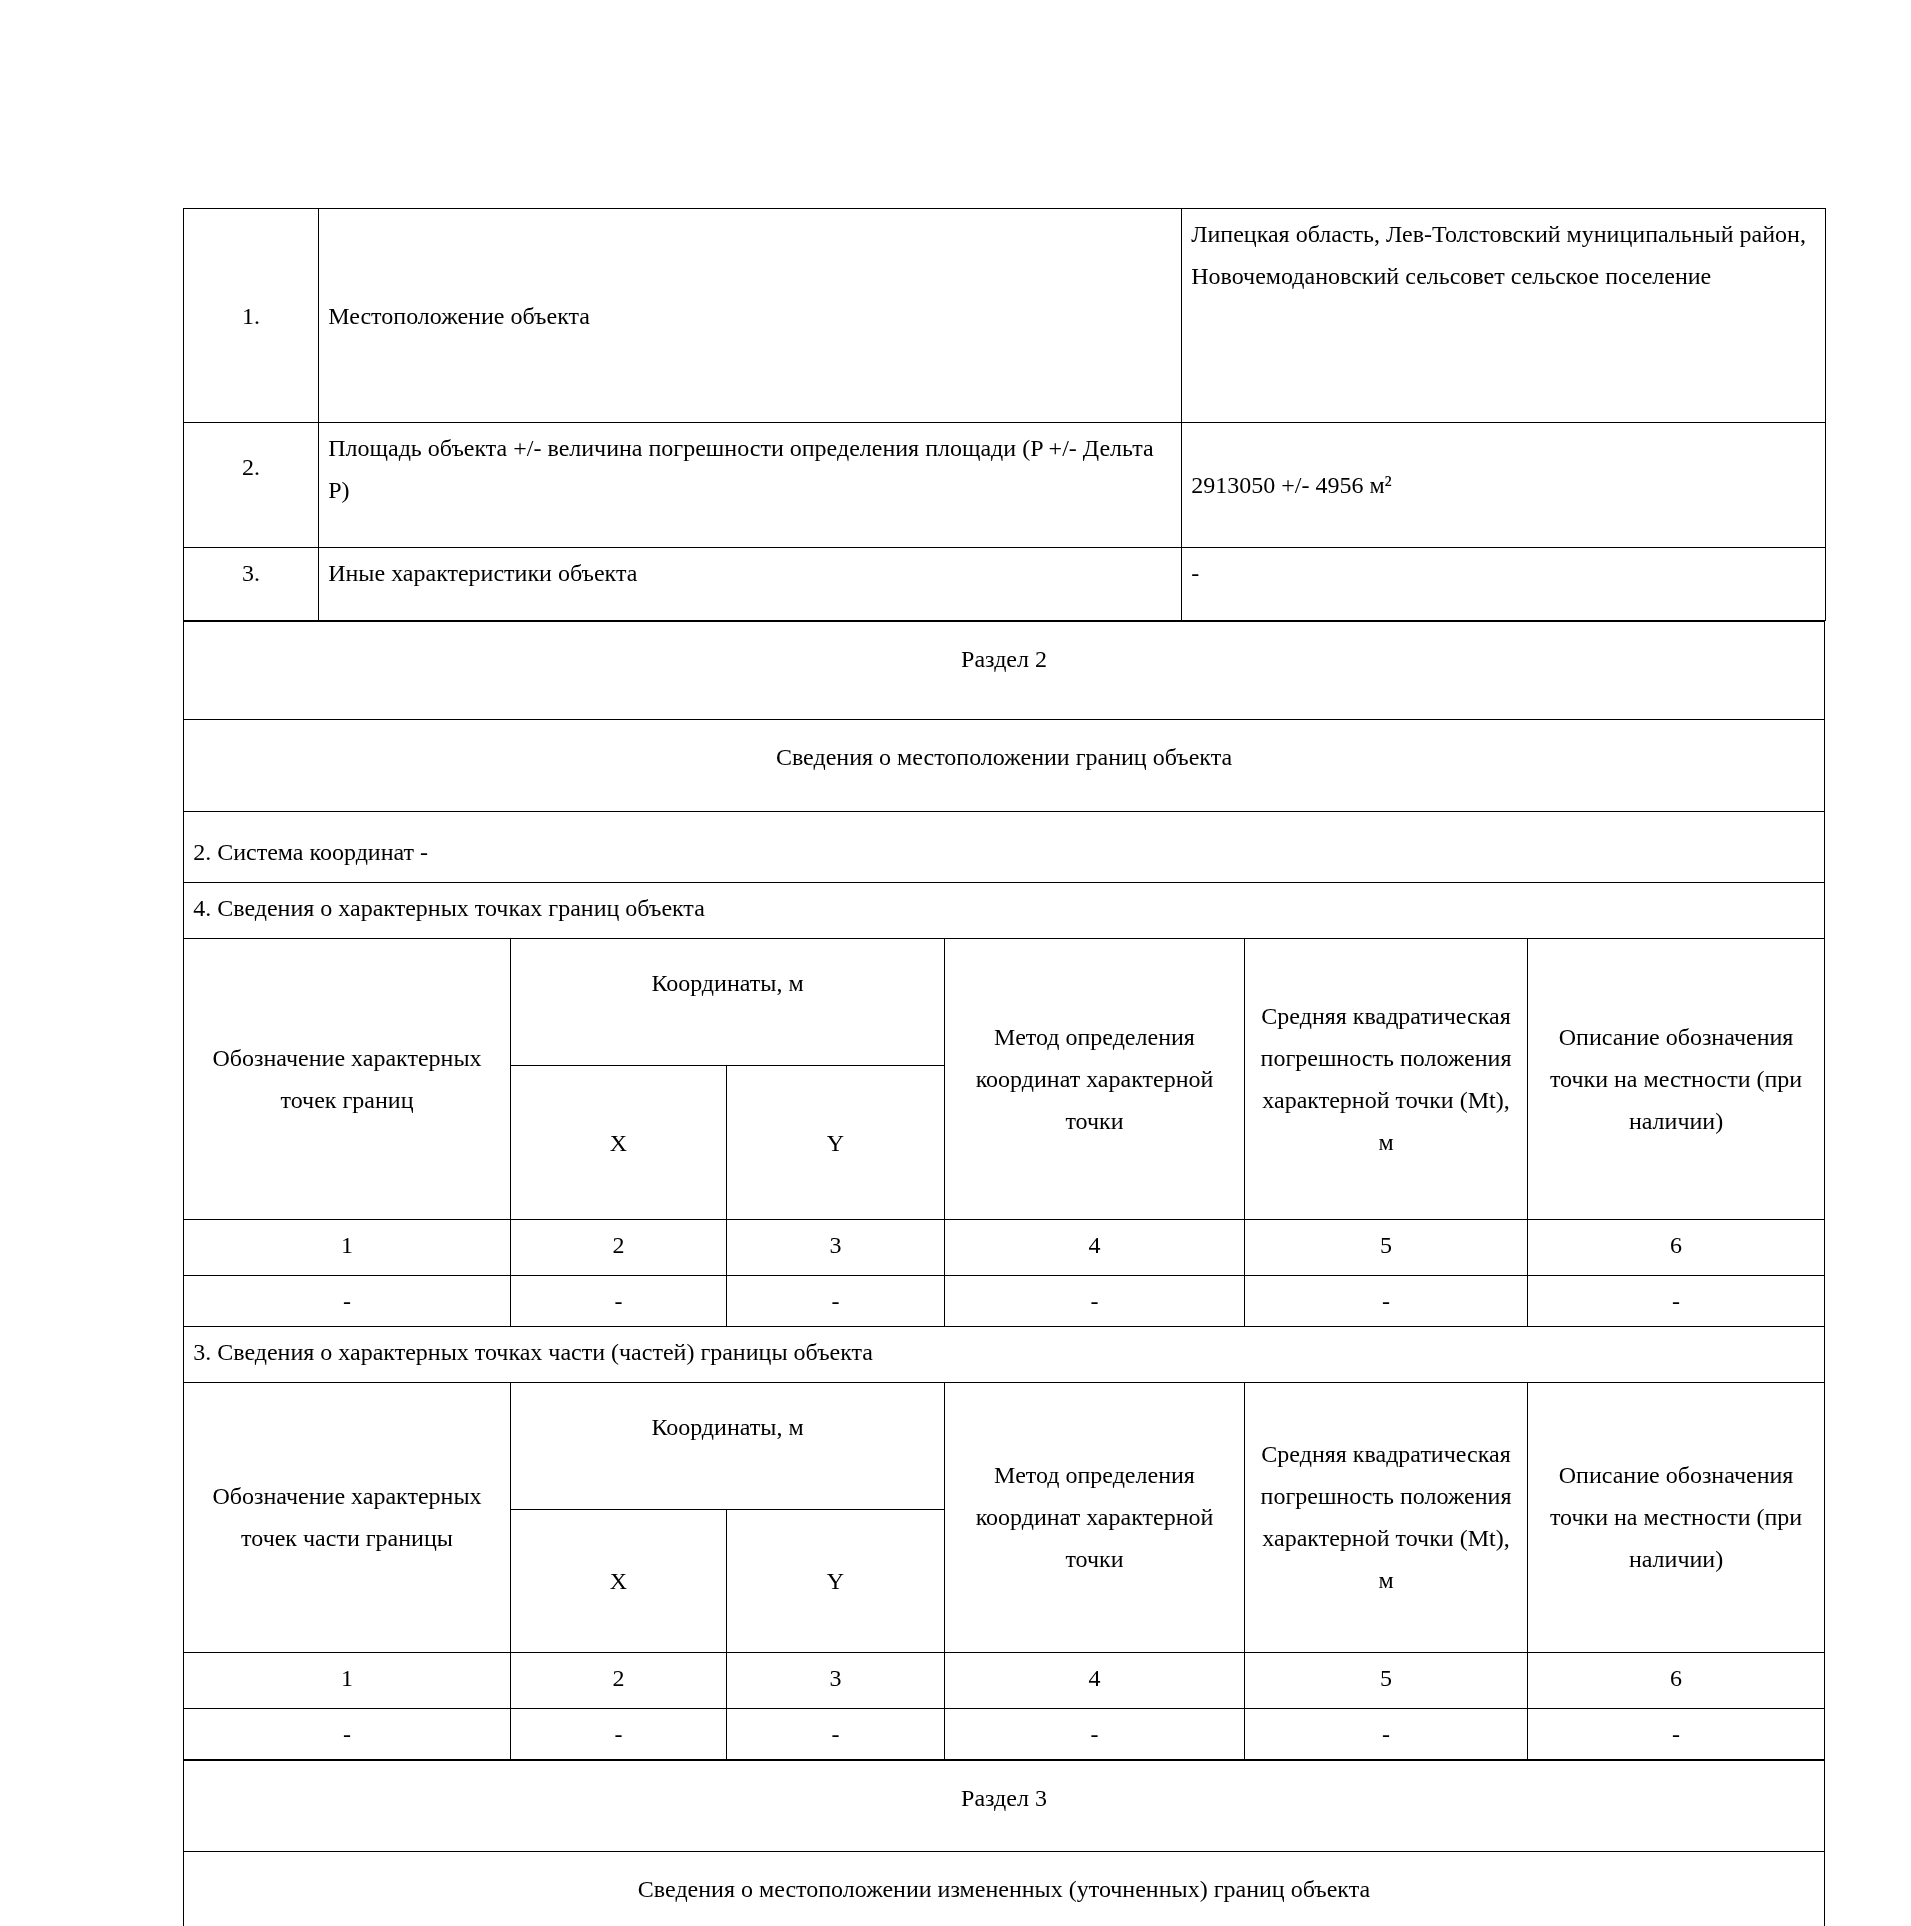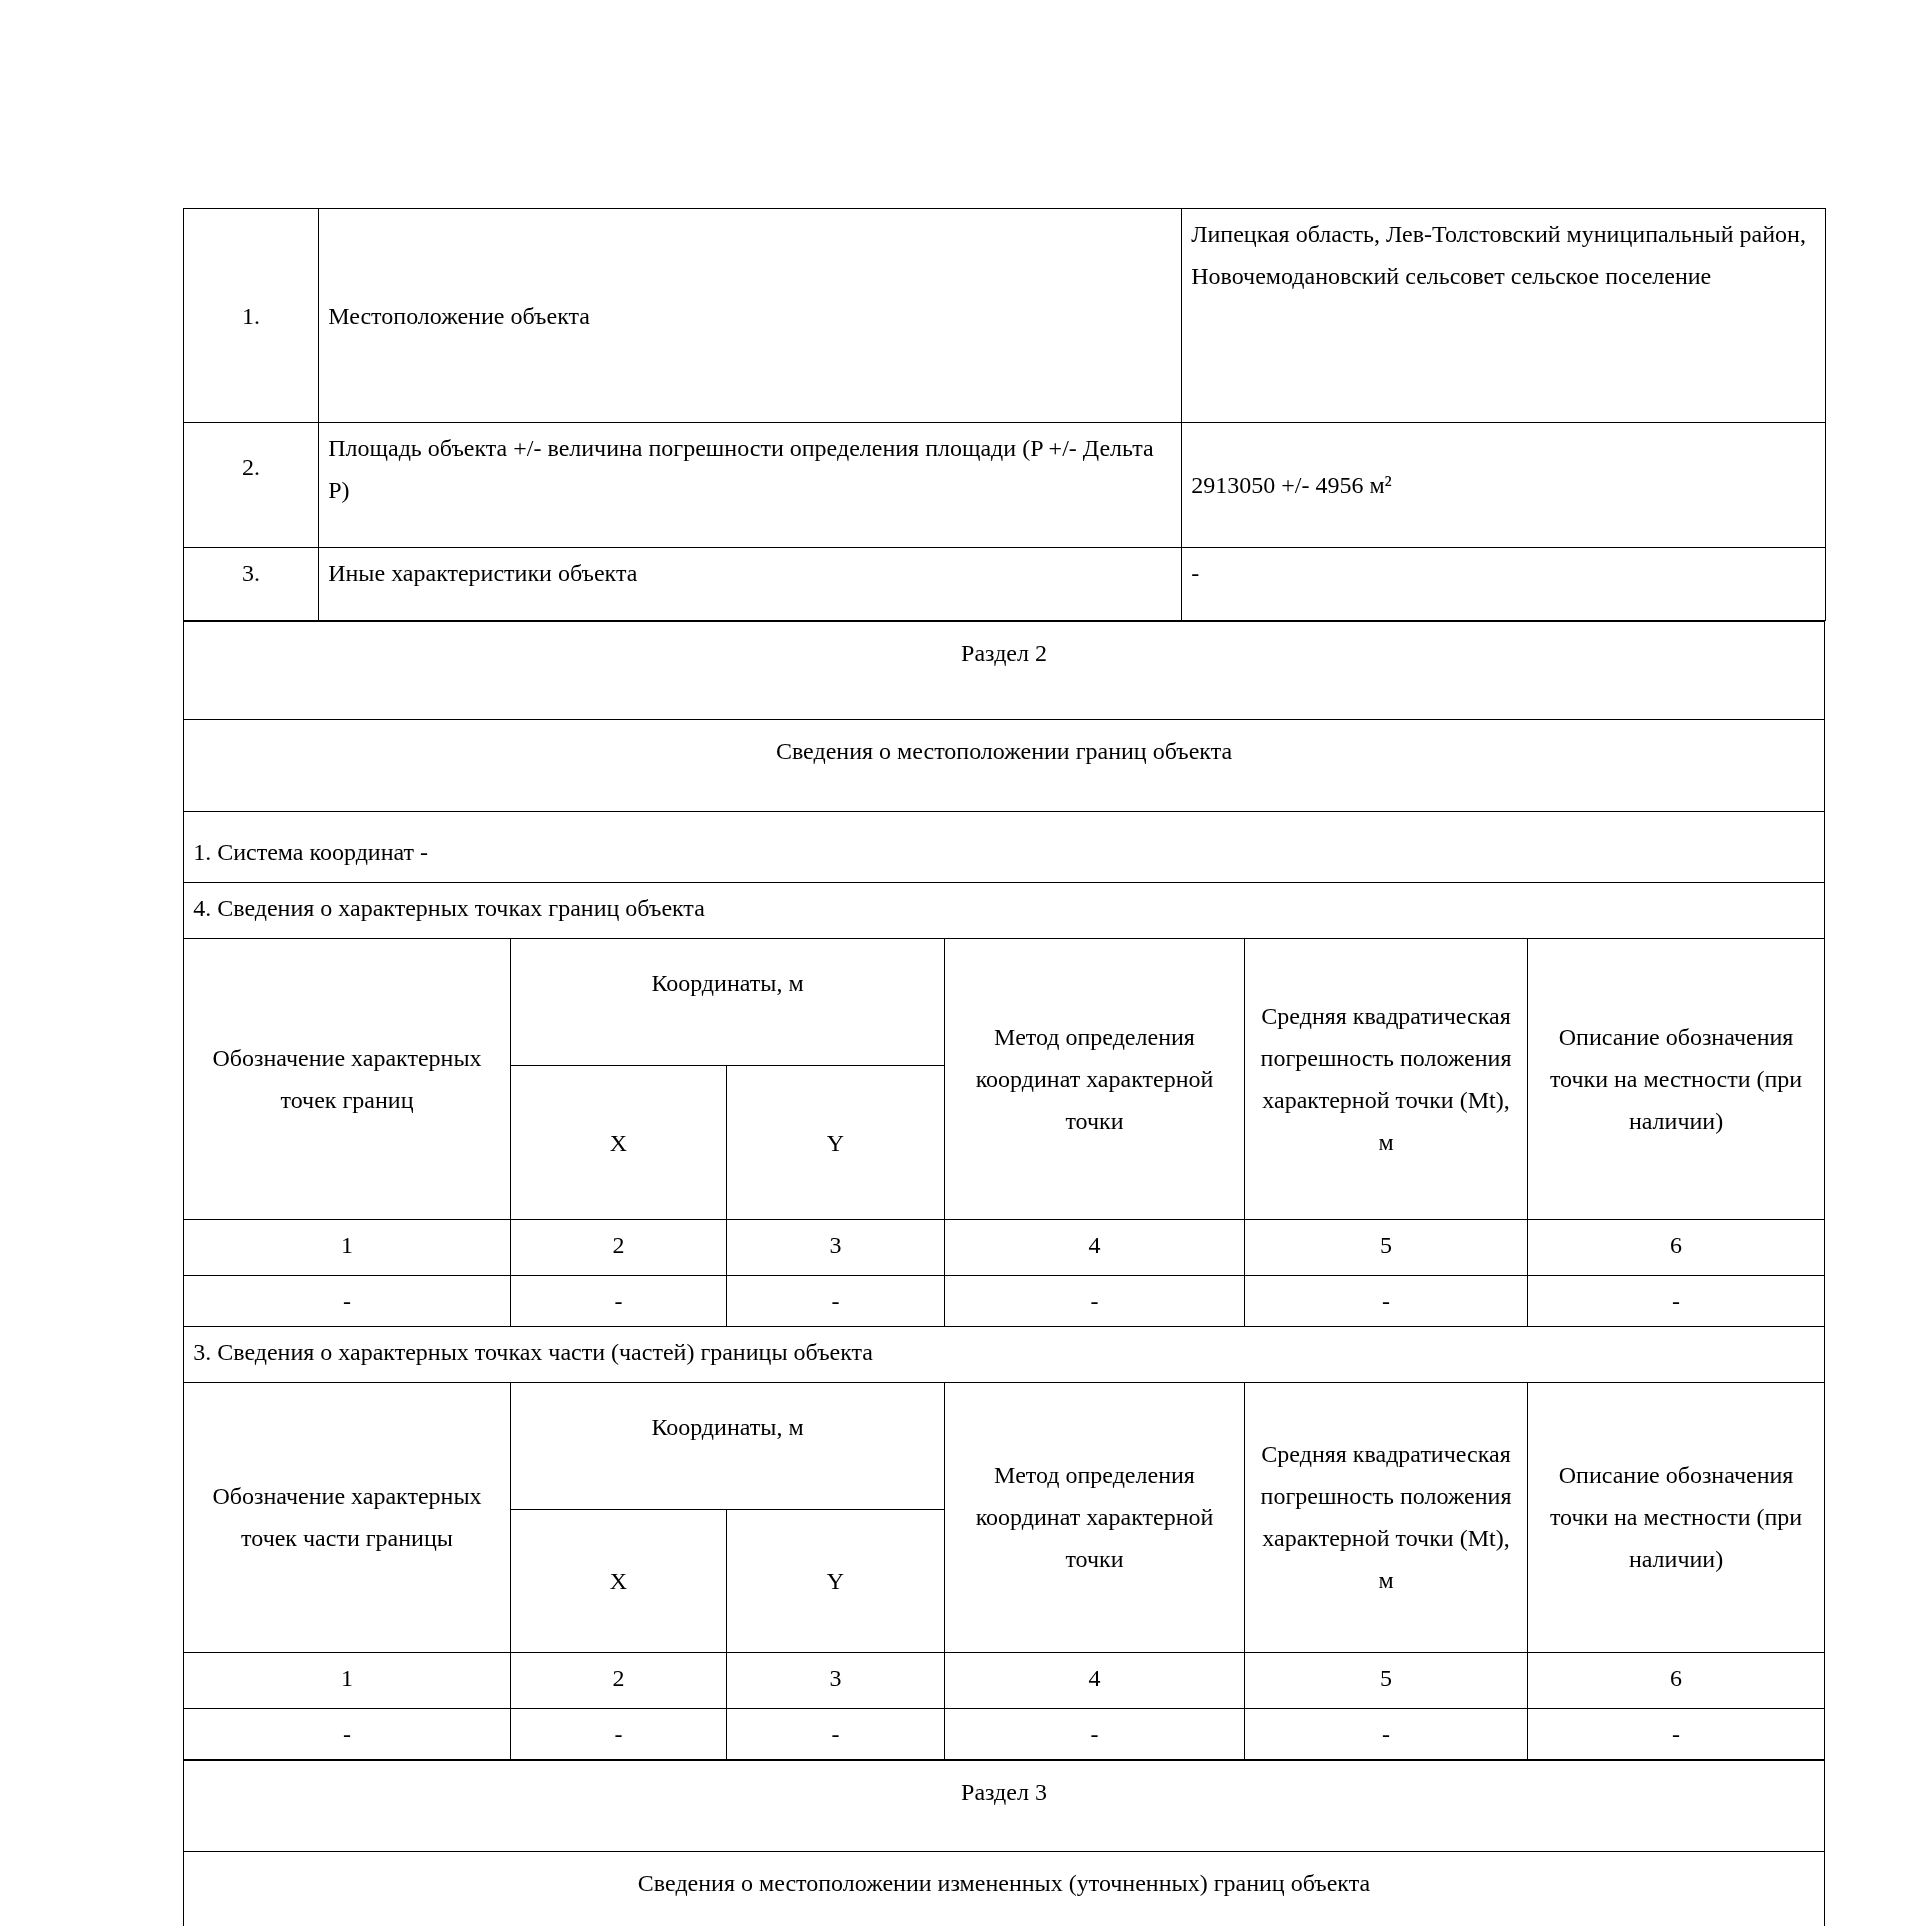--- a/index.html
+++ b/index.html
@@ -3,21 +3,21 @@
 <meta charset="utf-8">
 <style>
   html, body { margin:0; padding:0; background:#ffffff; }
   body { width:1911px; height:2703px; position:relative; font-family:"Liberation Serif", serif; color:#000; }
   .page { position:absolute; left:183px; top:208px; width:1642px; }
   table { border-collapse:collapse; width:100%; table-layout:fixed; }
   td { border:1.9px solid #000; font-size:24px; line-height:42px; vertical-align:top; padding:3.9px 9.2px; }
   .c { text-align:center; }
   .l { text-align:left; }
   .vc { vertical-align:middle; }
-  .sec { text-align:center; vertical-align:top; padding-top:10px; }
+  .sec { text-align:center; vertical-align:top; padding-top:16px; }
   .dash { text-align:center; }
 </style>
 </head>
 <body>
 
 <div class="page">
 
   <table>
     <colgroup>
         <col style="width:135px">
@@ -53,21 +53,21 @@
         <col style="width:297px">
     </colgroup>
     <tbody>
         <tr style="height:98px">
           <td colspan="6" class="sec">Раздел 2</td>
         </tr>
     <tr style="height:92px">
           <td colspan="6" class="sec">Сведения о местоположении границ объекта</td>
         </tr>
     <tr style="height:71px">
-          <td colspan="6" class="l" style="padding-top:19px">1. Система координат   -</td>
+          <td colspan="6" class="l" style="padding-top:19px">2. Система координат   -</td>
         </tr>
     <tr style="height:56px">
           <td colspan="6" class="l">4. Сведения о характерных точках границ объекта</td>
         </tr>
     <tr style="height:127px">
       <td rowspan="2" class="c vc">Обозначение характерных точек границ</td>
       <td colspan="2" class="c" style="padding-top:23px">Координаты, м</td>
       <td rowspan="2" class="c vc">Метод определения координат характерной точки</td>
       <td rowspan="2" class="c vc">Средняя квадратическая погрешность положения характерной точки (Mt), м</td>
       <td rowspan="2" class="c vc">Описание обозначения точки на местности (при наличии)</td>

